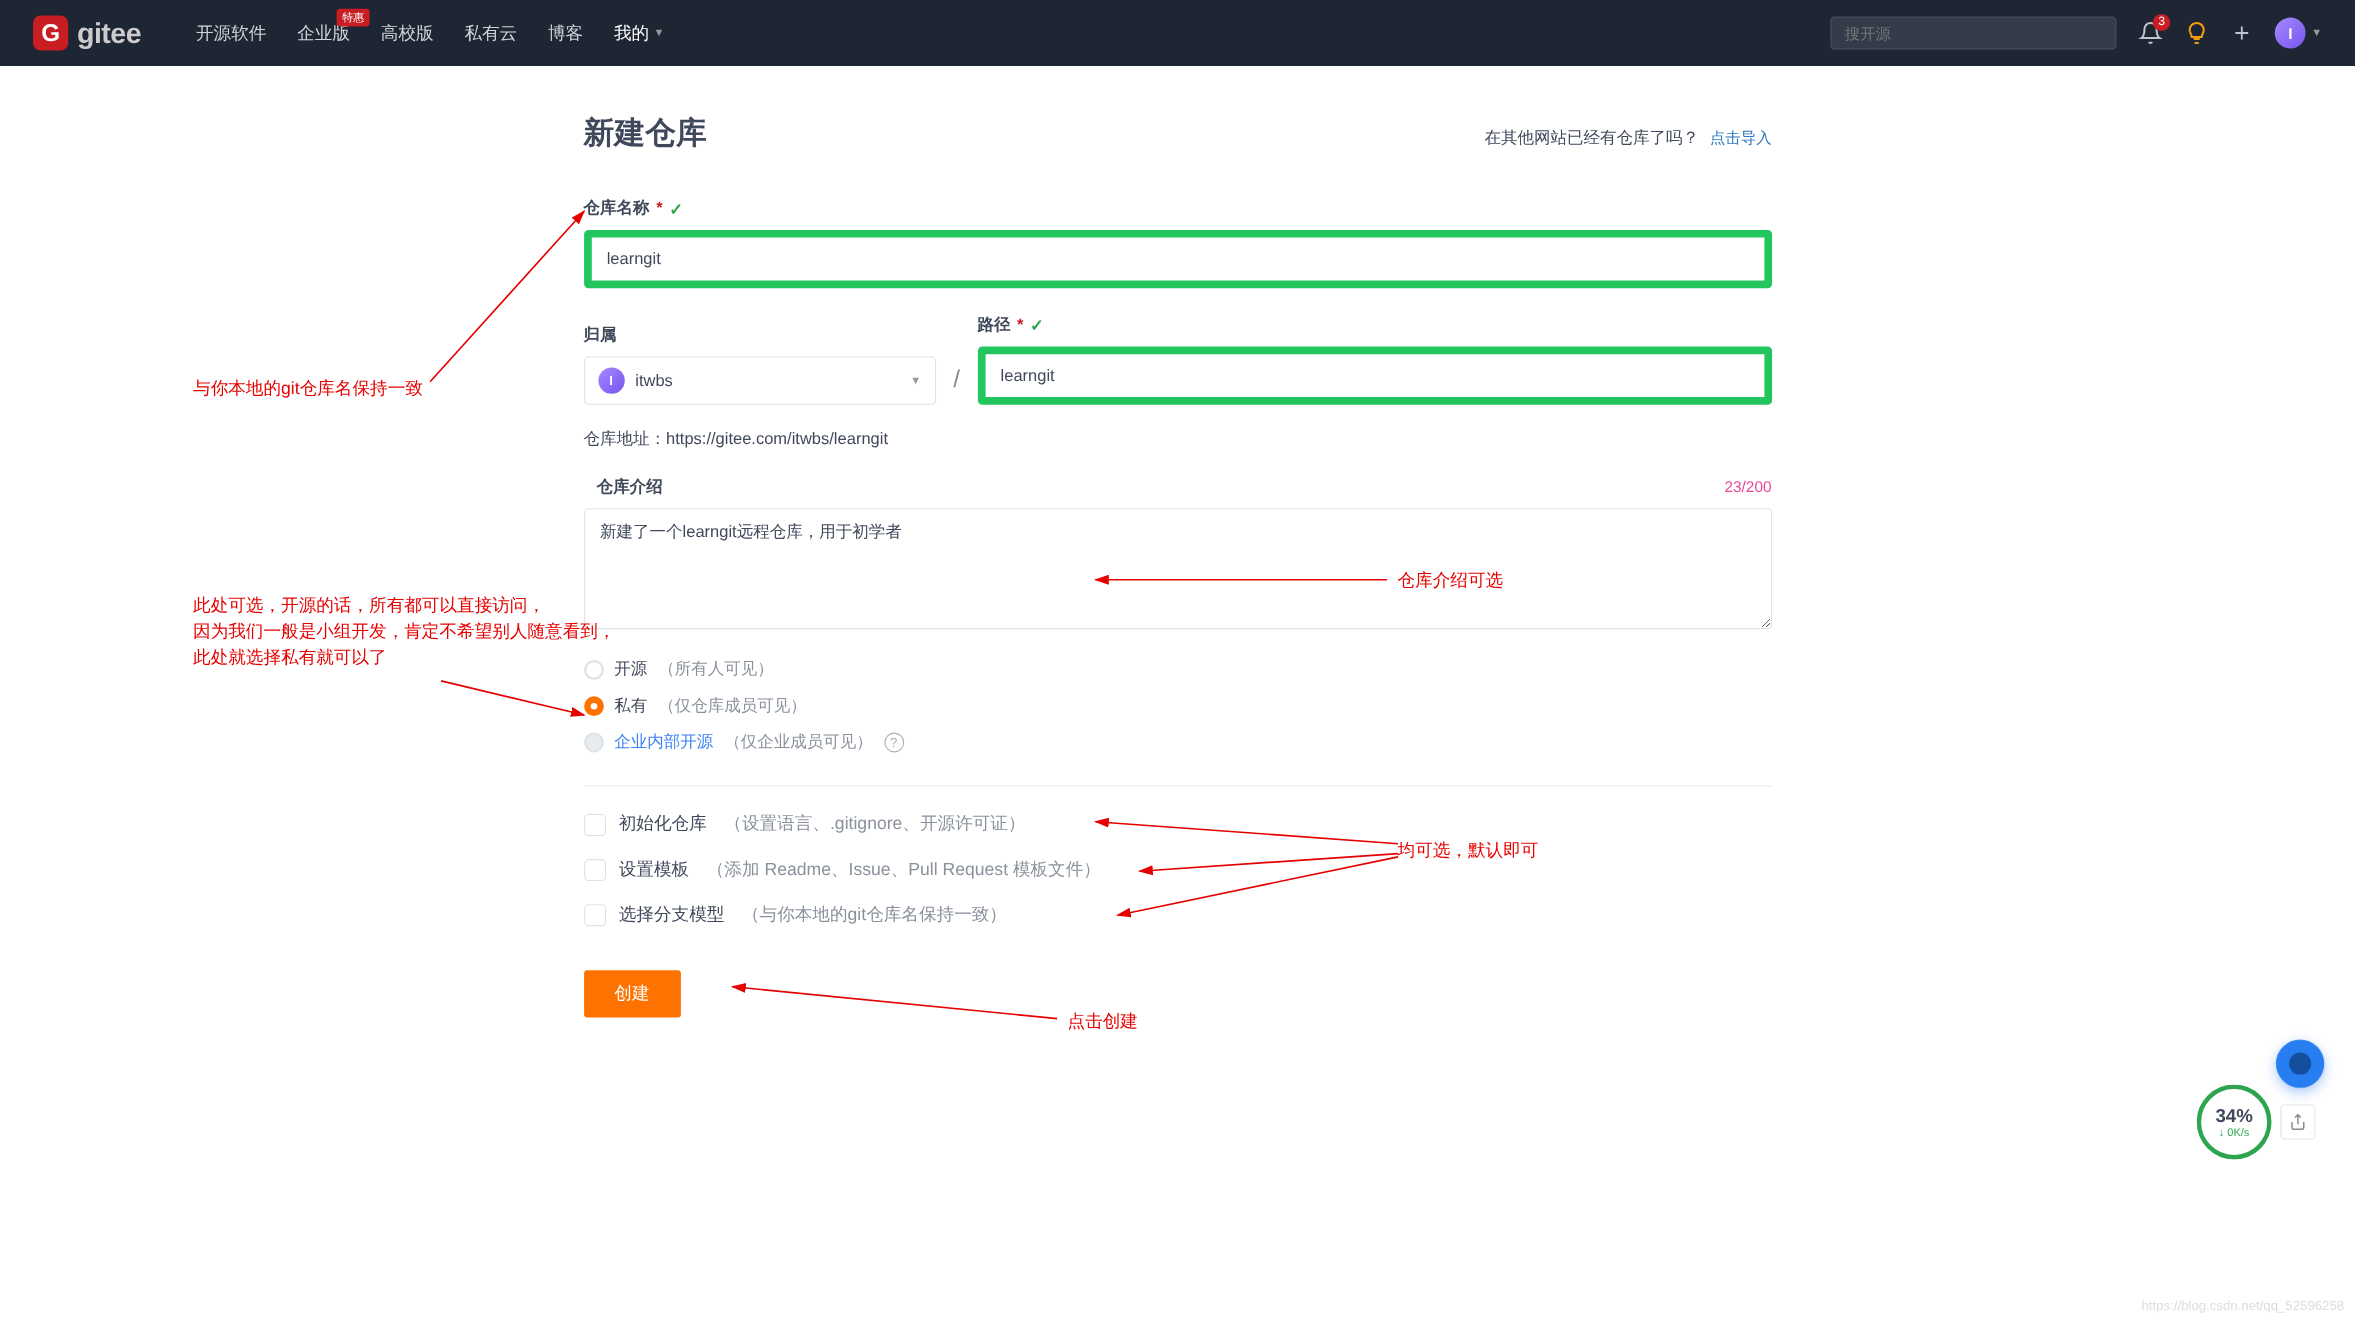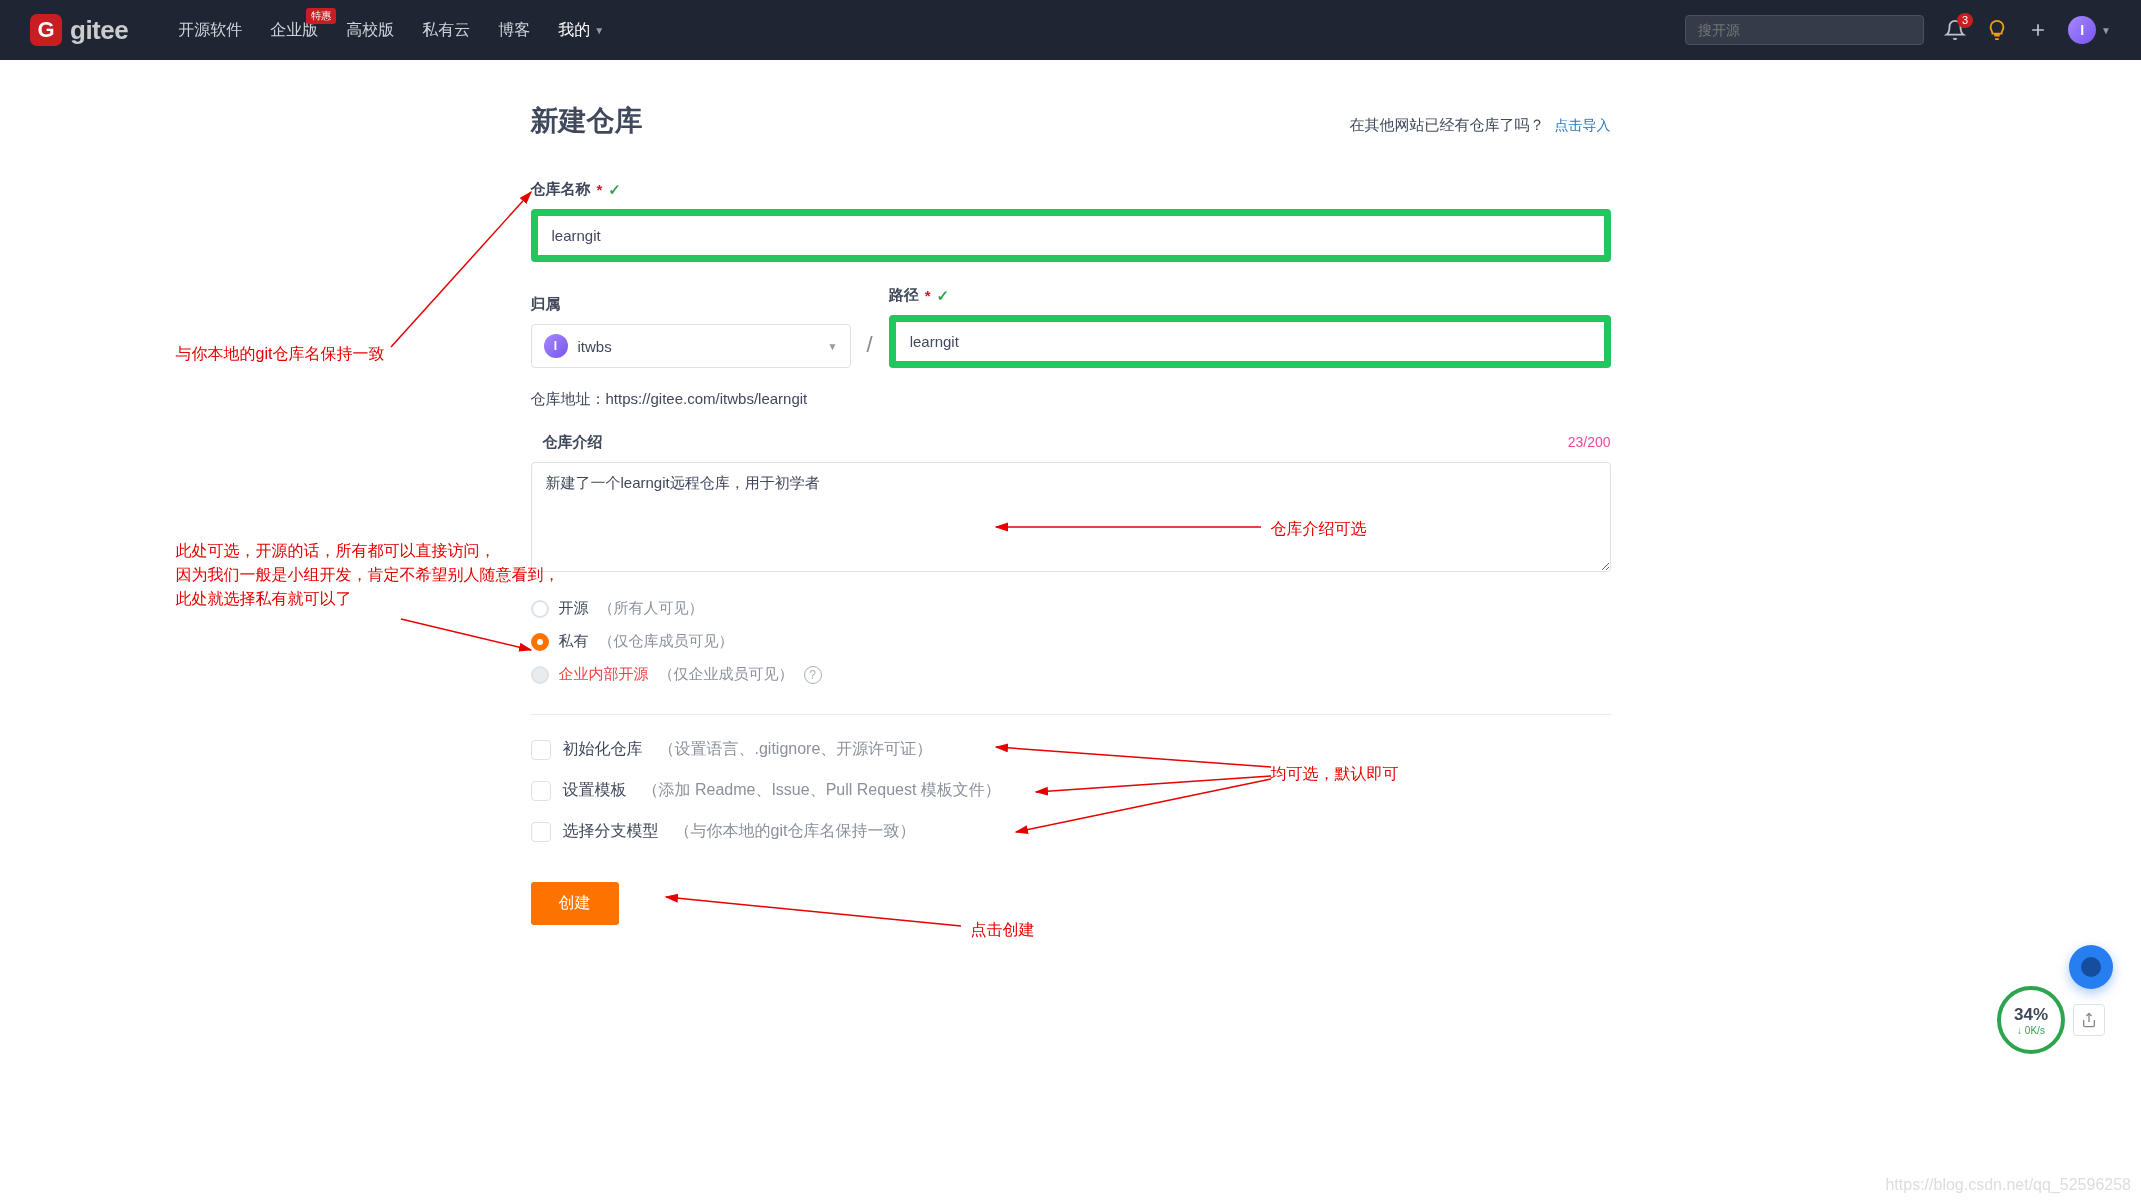--- a/index.html
+++ b/index.html
@@ -8,21 +8,21 @@
 
 .header { background: #1e2533; height: 60px; display: flex; align-items: center; padding: 0 30px; }
 .logo { display: flex; align-items: center; gap: 8px; margin-right: 50px; }
 .logo-icon { width: 32px; height: 32px; background: #c71d23; border-radius: 7px; display: flex; align-items: center; justify-content: center; color: #fff; font-weight: 900; font-size: 22px; }
 .logo-text { color: #ccc; font-size: 26px; font-weight: 700; letter-spacing: -0.5px; }
 .nav { display: flex; gap: 28px; align-items: center; flex: 1; }
 .nav-item { color: #d0d4da; font-size: 16px; position: relative; cursor: pointer; display: flex; align-items: center; gap: 4px; }
 .nav-item.active { color: #fff; }
 .nav-badge { position: absolute; top: -12px; right: -18px; background: #c71d23; color: #fff; font-size: 10px; padding: 1px 5px; border-radius: 3px; }
 .header-right { display: flex; align-items: center; gap: 20px; }
-.search-box { background: #343b49; border: 1px solid #4a5060; border-radius: 4px; padding: 6px 12px; width: 239px; color: #fef9c3; font-size: 14px; }
+.search-box { background: #343b49; border: 1px solid #4a5060; border-radius: 4px; padding: 6px 12px; width: 260px; color: #fef9c3; font-size: 14px; }
 .header-icon { color: #bfc4cf; cursor: pointer; position: relative; display: flex; align-items: center; }
 .bell-badge { position: absolute; top: -6px; right: -7px; background: #c71d23; color: #fff; font-size: 11px; border-radius: 10px; padding: 0 5px; line-height: 15px; }
 .avatar-header { width: 28px; height: 28px; border-radius: 50%; background: linear-gradient(135deg, #a688ff, #7755ee); display: flex; align-items: center; justify-content: center; color: #fff; font-size: 14px; font-weight: 600; }
 .chevron-down { font-size: 10px; color: #999; }
 
 
 .container { max-width: 1080px; margin: 0 auto; padding: 40px 0 60px 0; position: relative; }
 .page-header { display: flex; justify-content: space-between; align-items: baseline; margin-bottom: 40px; }
 .page-title { font-size: 28px; font-weight: 600; color: #40485b; }
 .import-text { font-size: 15px; color: #40485b; }
@@ -49,21 +49,21 @@
 
 .intro-header { display: flex; justify-content: space-between; align-items: baseline; margin-bottom: 10px; margin-left: 12px; }
 .char-count { color: #ec4899; font-size: 14px; }
 
 .radio-group { display: flex; flex-direction: column; gap: 14px; margin-top: 14px; }
 .radio-row { display: flex; align-items: center; gap: 10px; cursor: pointer; }
 .radio-circle { width: 18px; height: 18px; border-radius: 50%; border: 2px solid #dce3e8; flex-shrink: 0; }
 .radio-circle.selected { border: 6px solid #fe7300; }
 .radio-circle.disabled { background: #e8ecef; border-color: #dce3e8; }
 .radio-label { font-size: 15px; color: #40485b; }
-.radio-label.disabled { color: #ef4444; }
+.radio-label.disabled { color: #3b82f6; }
 .radio-hint { font-size: 15px; color: #8a919c; }
 .help-icon { width: 18px; height: 18px; border-radius: 50%; border: 1.5px solid #a8b0ba; display: inline-flex; align-items: center; justify-content: center; font-size: 12px; color: #a8b0ba; cursor: pointer; }
 
 .divider { border: none; border-top: 1px solid #e6ebef; margin: 30px 0 24px 0; }
 
 .checkbox-group { display: flex; flex-direction: column; gap: 20px; }
 .checkbox-row { display: flex; align-items: center; gap: 12px; cursor: pointer; }
 .checkbox-box { width: 20px; height: 20px; border-radius: 4px; border: 1px solid #dce3e8; flex-shrink: 0; }
 .checkbox-label { font-size: 16px; color: #40485b; }
 .checkbox-hint { font-size: 16px; color: #8a919c; margin-left: 4px; }
@@ -77,21 +77,21 @@
 
 
 .perf-widget { position: fixed; right: 36px; bottom: 150px; display: flex; align-items: center; gap: 8px; }
 .perf-circle { width: 68px; height: 68px; border-radius: 50%; border: 4px solid #2EA44F; display: flex; flex-direction: column; align-items: center; justify-content: center; background: #fff; }
 .perf-pct { font-size: 17px; font-weight: 600; color: #40485b; }
 .perf-speed { font-size: 10px; color: #2EA44F; }
 .perf-share { width: 32px; height: 32px; border: 1px solid #dce3e8; border-radius: 4px; display: flex; align-items: center; justify-content: center; color: #888; cursor: pointer; }
 .blue-bubble { position: fixed; right: 28px; bottom: 215px; width: 44px; height: 44px; border-radius: 50%; background: #267ef0; display: flex; align-items: center; justify-content: center; box-shadow: 0 4px 12px rgba(40,120,230,.4); }
 .blue-bubble-inner { width: 20px; height: 20px; border-radius: 50%; background: #164e9e; }
 
-.watermark { position: fixed; right: 10px; bottom: 10px; color: #ddd; font-size: 16px; }
+.watermark { position: fixed; right: 10px; bottom: 10px; color: #ddd; font-size: 12px; }
 .white-gap { background: #fff; height: 2px; width: 100%; }
 </style>
 </head>
 <body>
 
 <div class="header">
   <div class="logo">
     <div class="logo-icon">G</div>
     <span class="logo-text">gitee</span>
   </div>

